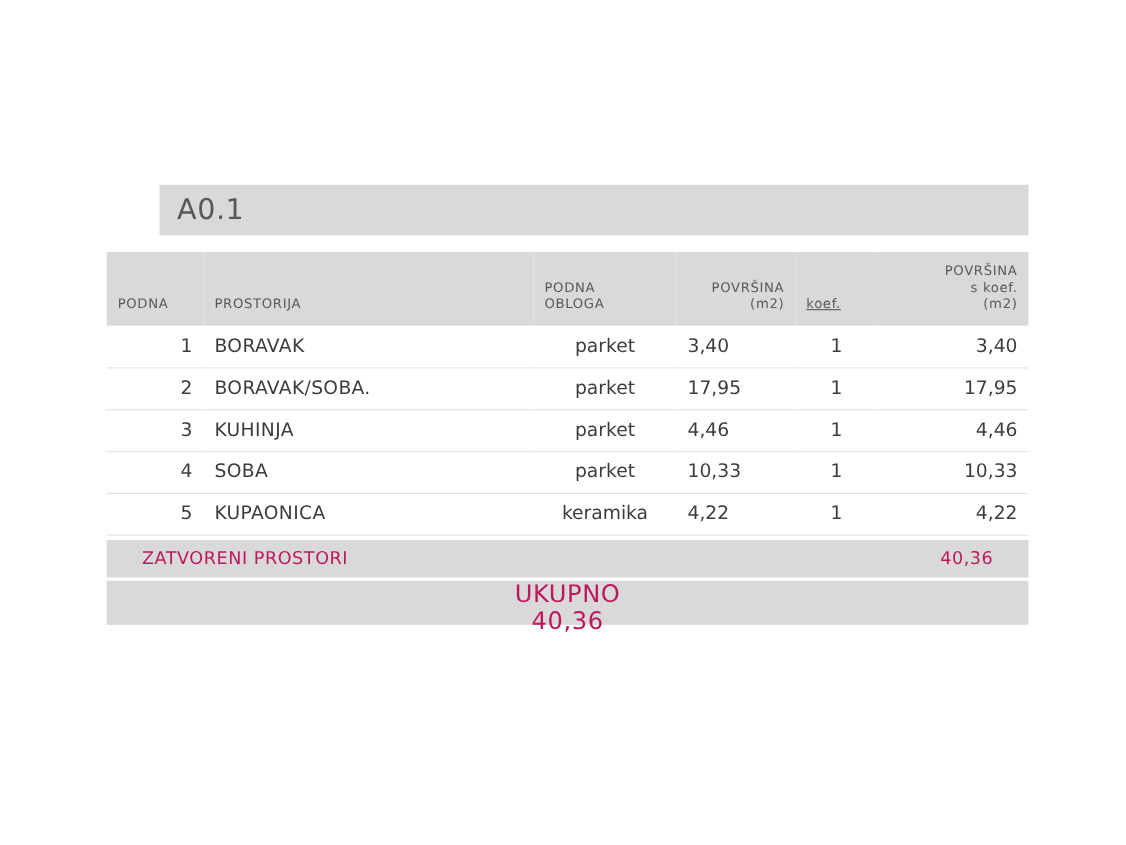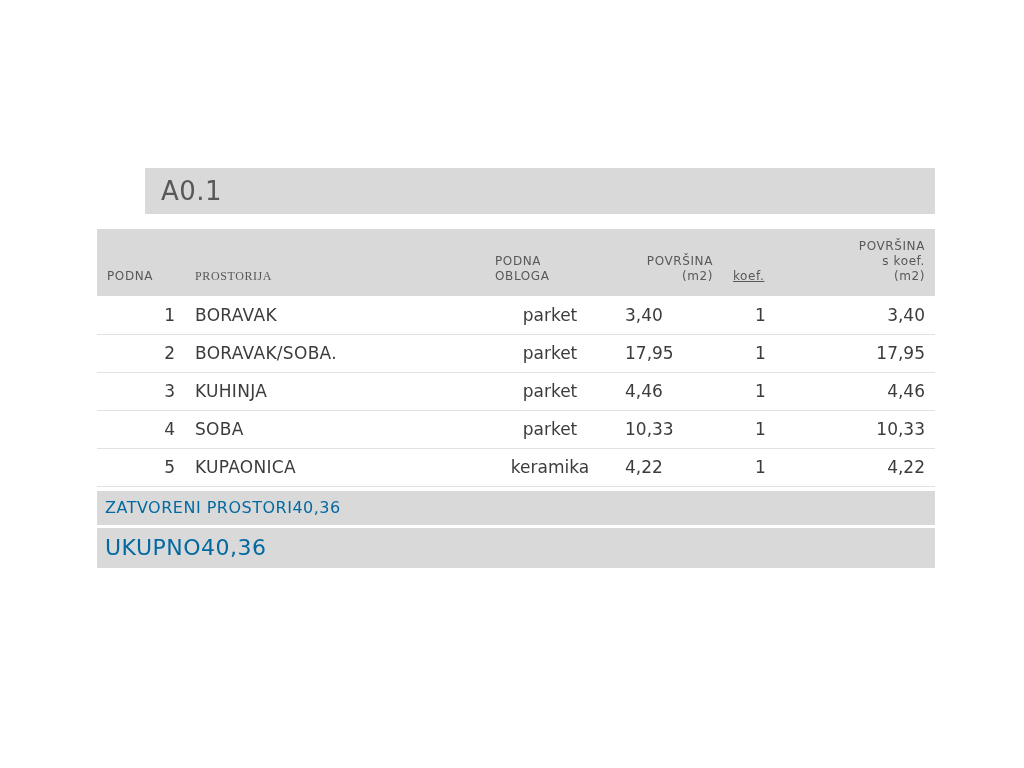--- a/index.html
+++ b/index.html
@@ -63,21 +63,21 @@
     font-size: 12px;
     font-weight: 400;
     letter-spacing: 0.6px;
     padding: 10px 10px 12px 10px;
     vertical-align: bottom;
     text-align: left;
     height: 62px;
     box-sizing: border-box;
   }
   th.c-broj      { width: 88px;  text-align: left; padding-left: 16px; }
-  th.c-prostorija{ width: 300px; font-family: Liberation Serif, serif; }
+  th.c-prostorija{ width: 300px; }
   th.c-obloga    { width: 130px; }
   th.c-povrsina  { width: 108px; text-align: right; }
   th.c-koef      { width: 75px;  text-align: center; text-decoration: underline; }
   th.c-povrsinak { width: 137px; text-align: right; padding-right: 16px; }
 
   th .hl { display: block; line-height: 1.25; }
   th.c-povrsina .hl, th.c-povrsinak .hl { text-align: right; }
 
   table.spec tbody td {
     font-size: 17px;
@@ -95,36 +95,37 @@
   td.c-obloga     { text-align: center; }
   td.c-povrsina   { text-align: left; }
   td.c-koef       { text-align: center; }
   td.c-povrsinak  { text-align: right; padding-right: 16px; }
 
   
   .sum-row {
     background: #d9d9d9;
     display: flex;
     align-items: center;
-    justify-content: flex-start;
-    box-sizing: border-box;
-    padding: 0 8px;
-    color: #0369a1;
+    justify-content: space-between;
+    box-sizing: border-box;
+    padding: 0 32px;
+    color: #be185d;
   }
   .sum-closed {
     height: 34px;
     font-size: 16px;
     letter-spacing: 0.5px;
     margin-top: 4px;
   }
   .sum-total {
     height: 40px;
     font-size: 22px;
     letter-spacing: 0.5px;
     margin-top: 3px;
+    flex-direction: column;
   }
   .sum-closed .v { font-size: 16px; }
   .sum-total .v  { font-size: 22px; }
 
   
   .watermark {
     position: absolute;
     left: 215px;
     top: 172px;
     width: 530px;

